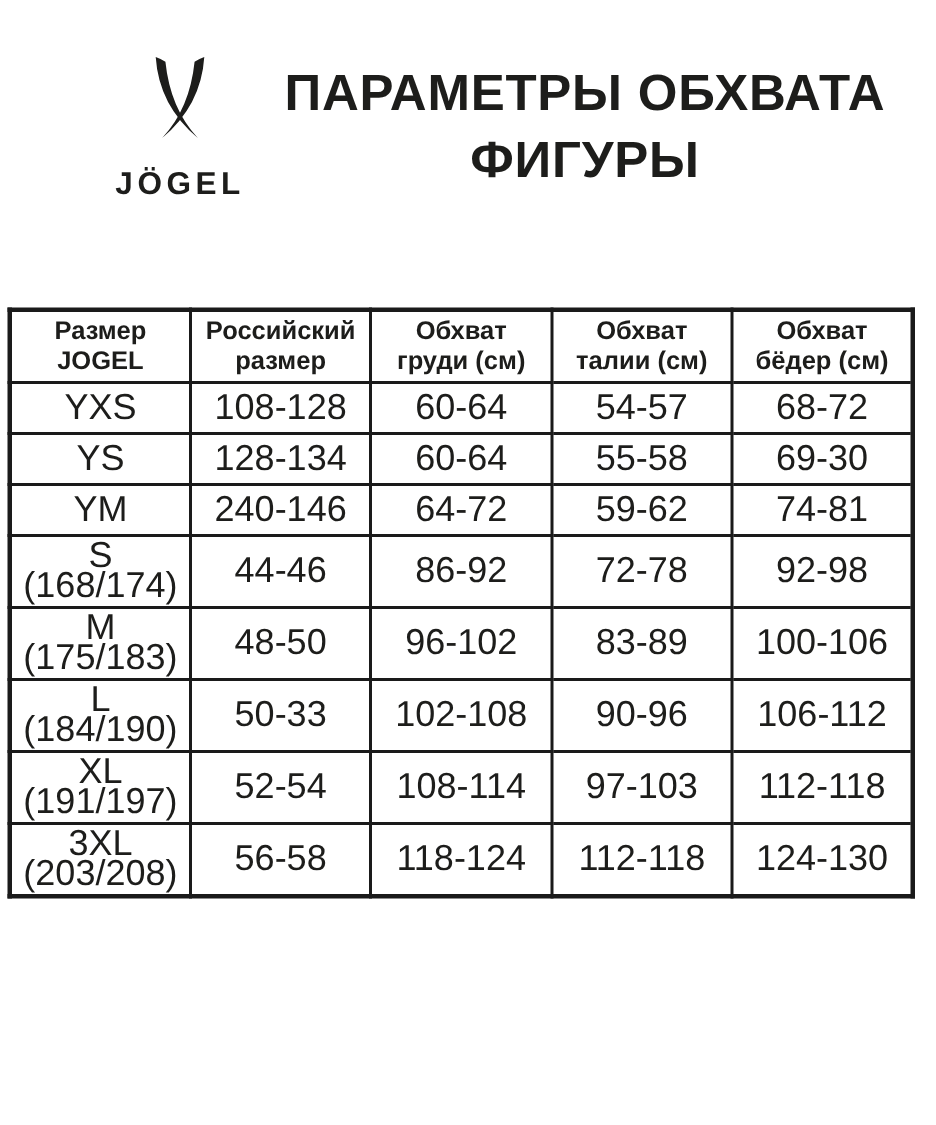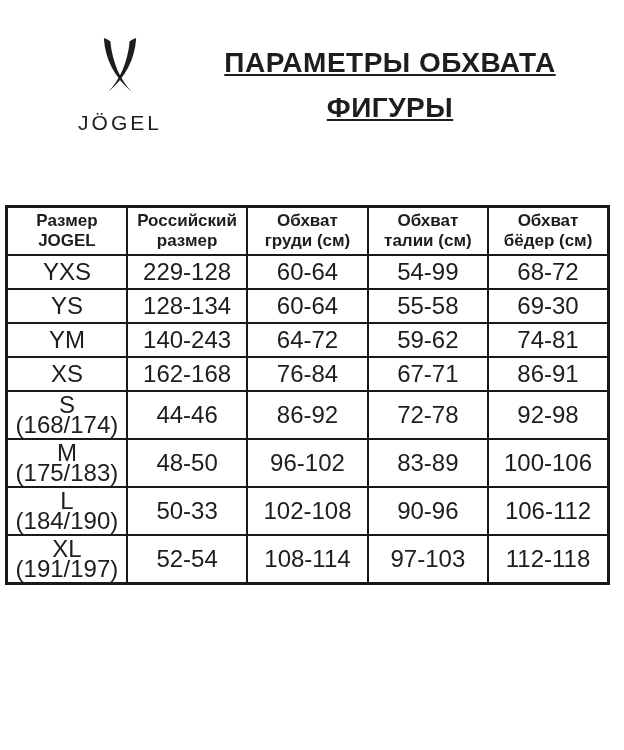--- a/index.html
+++ b/index.html
@@ -22,34 +22,33 @@
   .logo {
     width: 120px;
     display: flex;
     flex-direction: column;
     align-items: center;
     flex-shrink: 0;
   }
   .logo-mark svg { display: block; }
   .logo-word {
     font-size: 21px;
-    font-weight: 400;
+    font-weight: 700;
     letter-spacing: 3px;
     margin-top: 5px;
     white-space: nowrap;
   }
   .title {
     flex: 1;
     text-align: center;
-    font-size: 28px;
+    font-size: 34px;
     font-weight: 700;
     line-height: 45px;
     padding-top: 16px;
     letter-spacing: 0.5px;
-    text-decoration: underline;
   }
   .table-wrap {
     margin: 70px 14px 0 5px;
   }
   table.size-table {
     width: 100%;
     border-collapse: collapse;
     table-layout: fixed;
     border: 3px solid #1a1a1a;
   }
@@ -103,45 +102,38 @@
 груди (см)</th>
           <th>Обхват
 талии (см)</th>
           <th>Обхват
 бёдер (см)</th>
         </tr>
       </thead>
       <tbody>
           <tr>
             <td>YXS</td>
-            <td>229-128</td>
+            <td>108-128</td>
             <td>60-64</td>
-            <td>54-99</td>
+            <td>54-57</td>
             <td>68-72</td>
           </tr>
           <tr>
             <td>YS</td>
             <td>128-134</td>
             <td>60-64</td>
             <td>55-58</td>
             <td>69-30</td>
           </tr>
           <tr>
             <td>YM</td>
-            <td>140-243</td>
+            <td>240-146</td>
             <td>64-72</td>
             <td>59-62</td>
             <td>74-81</td>
-          </tr>
-          <tr>
-            <td>XS</td>
-            <td>162-168</td>
-            <td>76-84</td>
-            <td>67-71</td>
-            <td>86-91</td>
           </tr>
           <tr>
             <td>S
 (168/174)</td>
             <td>44-46</td>
             <td>86-92</td>
             <td>72-78</td>
             <td>92-98</td>
           </tr>
           <tr>
@@ -161,17 +153,25 @@
             <td>106-112</td>
           </tr>
           <tr>
             <td>XL
 (191/197)</td>
             <td>52-54</td>
             <td>108-114</td>
             <td>97-103</td>
             <td>112-118</td>
           </tr>
+          <tr>
+            <td>3XL
+(203/208)</td>
+            <td>56-58</td>
+            <td>118-124</td>
+            <td>112-118</td>
+            <td>124-130</td>
+          </tr>
         </tbody>
     </table>
   </div>
 
 </div>
 
 </body></html>

